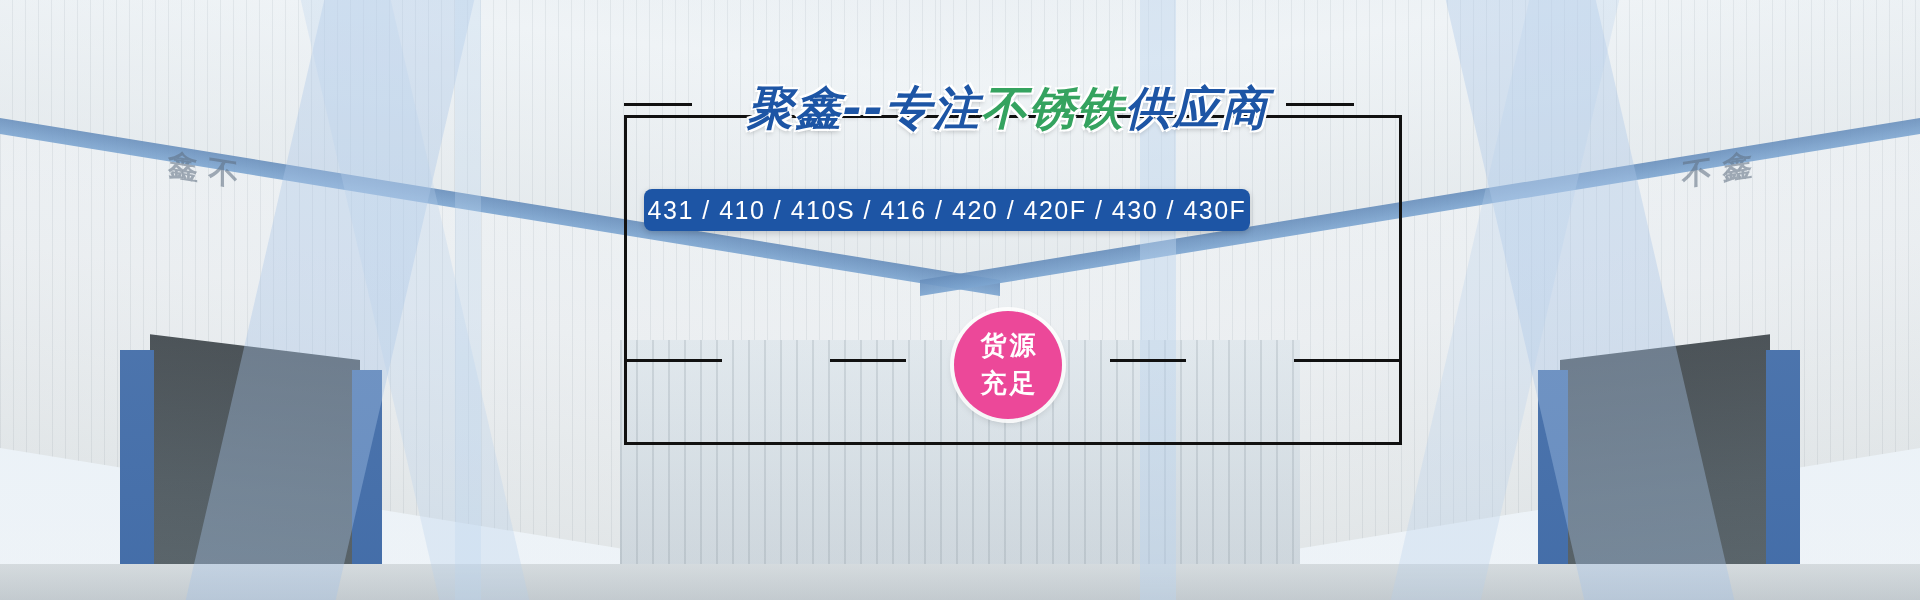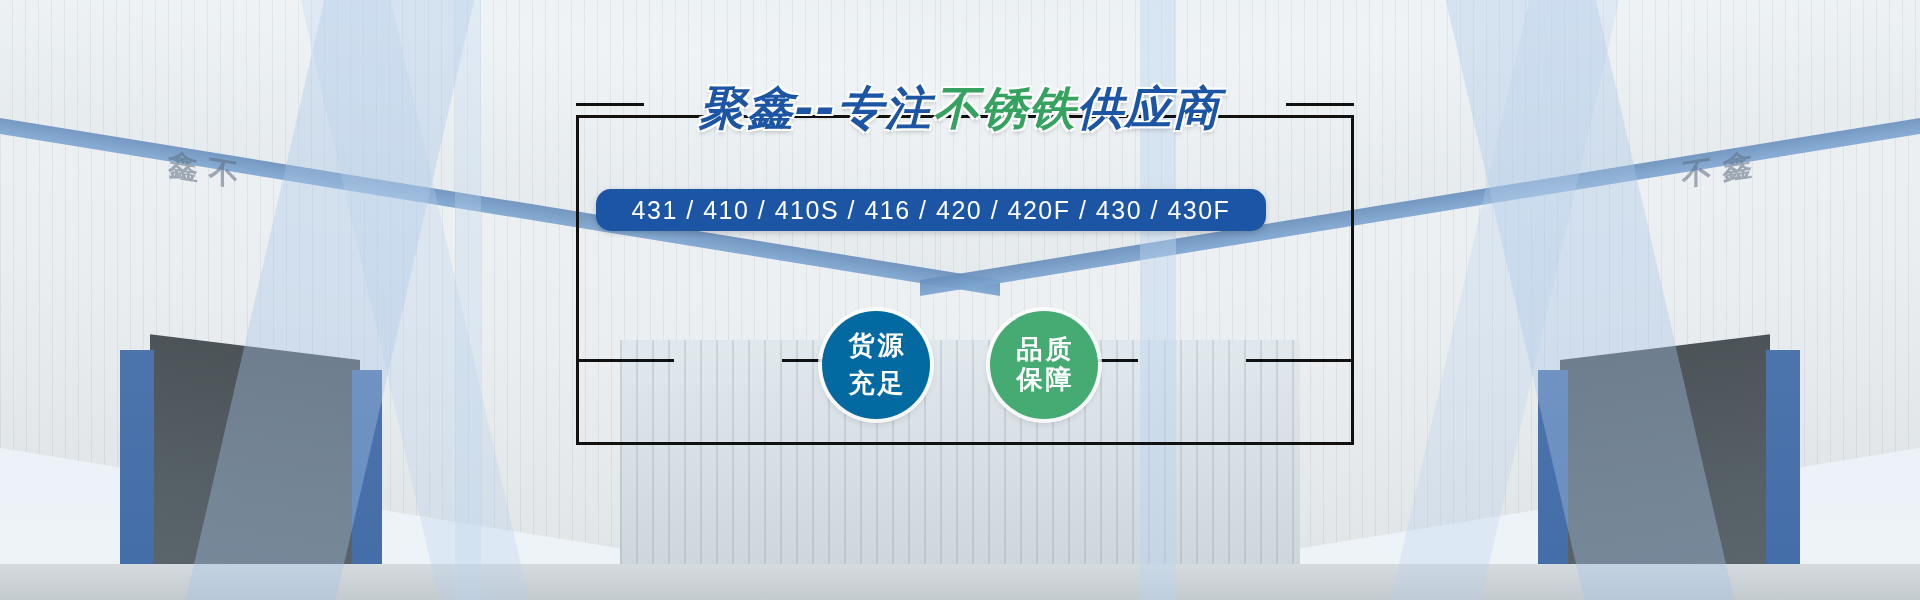--- a/index.html
+++ b/index.html
@@ -88,21 +88,21 @@
   .beam{position:absolute;background:rgba(150,185,225,.38);pointer-events:none;}
   .beam.b1{left:255px;top:0;width:150px;height:600px;transform:skewX(-13deg);}
   .beam.b2{left:370px;top:0;width:90px;height:600px;transform:skewX(13deg);background:rgba(170,200,232,.30);}
   .beam.b3{right:255px;top:0;width:150px;height:600px;transform:skewX(13deg);}
   .beam.b4{right:370px;top:0;width:90px;height:600px;transform:skewX(-13deg);background:rgba(170,200,232,.30);}
   .beam.b5{left:1140px;top:0;width:36px;height:600px;background:rgba(175,205,235,.45);}
   .beam.b6{left:455px;top:0;width:26px;height:600px;background:rgba(175,205,235,.30);}
   .wash{position:absolute;inset:0;background:linear-gradient(180deg,rgba(226,236,246,.30),rgba(240,245,250,.18));}
 
   
-  .content{position:absolute;inset:0;}
+  .content{position:absolute;inset:0;margin-left:48px;}
 
   .frame{
     position:absolute;left:576px;top:115px;width:778px;height:330px;
     border:3px solid #111;box-sizing:border-box;background:transparent;
   }
 
   .headline{
     position:absolute;top:78px;left:0;width:1920px;text-align:center;
     white-space:nowrap;z-index:6;
   }
@@ -119,21 +119,21 @@
   .hl-rule{position:absolute;top:103px;height:3px;background:#111;z-index:5;}
   .hl-rule.left{left:576px;width:68px;}
   .hl-rule.right{right:566px;width:68px;}
 
   .pill{
     position:absolute;display:flex;align-items:center;justify-content:center;
     color:#fff;white-space:nowrap;z-index:7;
     font-family:"Liberation Sans","DejaVu Sans",sans-serif;
   }
   .pill-blue{
-    left:596px;top:189px;width:670px;height:42px;border-radius:15px;
+    left:596px;top:189px;width:606px;height:42px;border-radius:8px;
     background:#1d55a5;font-size:25px;letter-spacing:1.5px;
     box-shadow:0 2px 6px rgba(0,0,0,.18);
   }
   .pill-black{
     left:536px;top:245px;width:816px;height:46px;border-radius:12px;
     background:#0a0a0a;font-size:25px;letter-spacing:1.5px;
     box-shadow:0 2px 6px rgba(0,0,0,.22);
   }
 
   .circles{
@@ -141,21 +141,21 @@
     display:flex;align-items:center;justify-content:center;gap:60px;
   }
   .circle{
     width:108px;height:108px;border-radius:50%;
     display:flex;flex-direction:column;align-items:center;justify-content:center;
     color:#fff;font-family:"DejaVu Sans","Liberation Sans",sans-serif;
     font-size:26px;font-weight:bold;line-height:1.15;letter-spacing:3px;
     box-shadow:0 0 0 4px rgba(255,255,255,.85),0 3px 8px rgba(0,0,0,.2);
     text-indent:3px;
   }
-  .c-blue{background:#0369a1;gap:8px;}
+  .c-blue{background:#ec4899;gap:8px;}
   .c-green{background:#46ab72;}
   .connector{position:absolute;top:359px;height:3px;background:#111;z-index:6;}
   .connector.k1{left:576px;width:98px;}
   .connector.k2{left:782px;width:76px;}
   .connector.k3{left:1062px;width:76px;}
   .connector.k4{left:1246px;width:108px;}
 </style>
 </head>
 <body>
 
@@ -215,20 +215,16 @@
     <div class="connector k1"></div>
     <div class="connector k2"></div>
     <div class="connector k3"></div>
     <div class="connector k4"></div>
 
     <div class="circles">
       <div class="circle c-blue">
         <span>货源</span>
         <span>充足</span>
       </div>
-      <div class="circle c-green">
-        <span>品质</span>
-        <span>保障</span>
-      </div>
     </div>
 
   </div>
 </div>
 
 </body></html>

